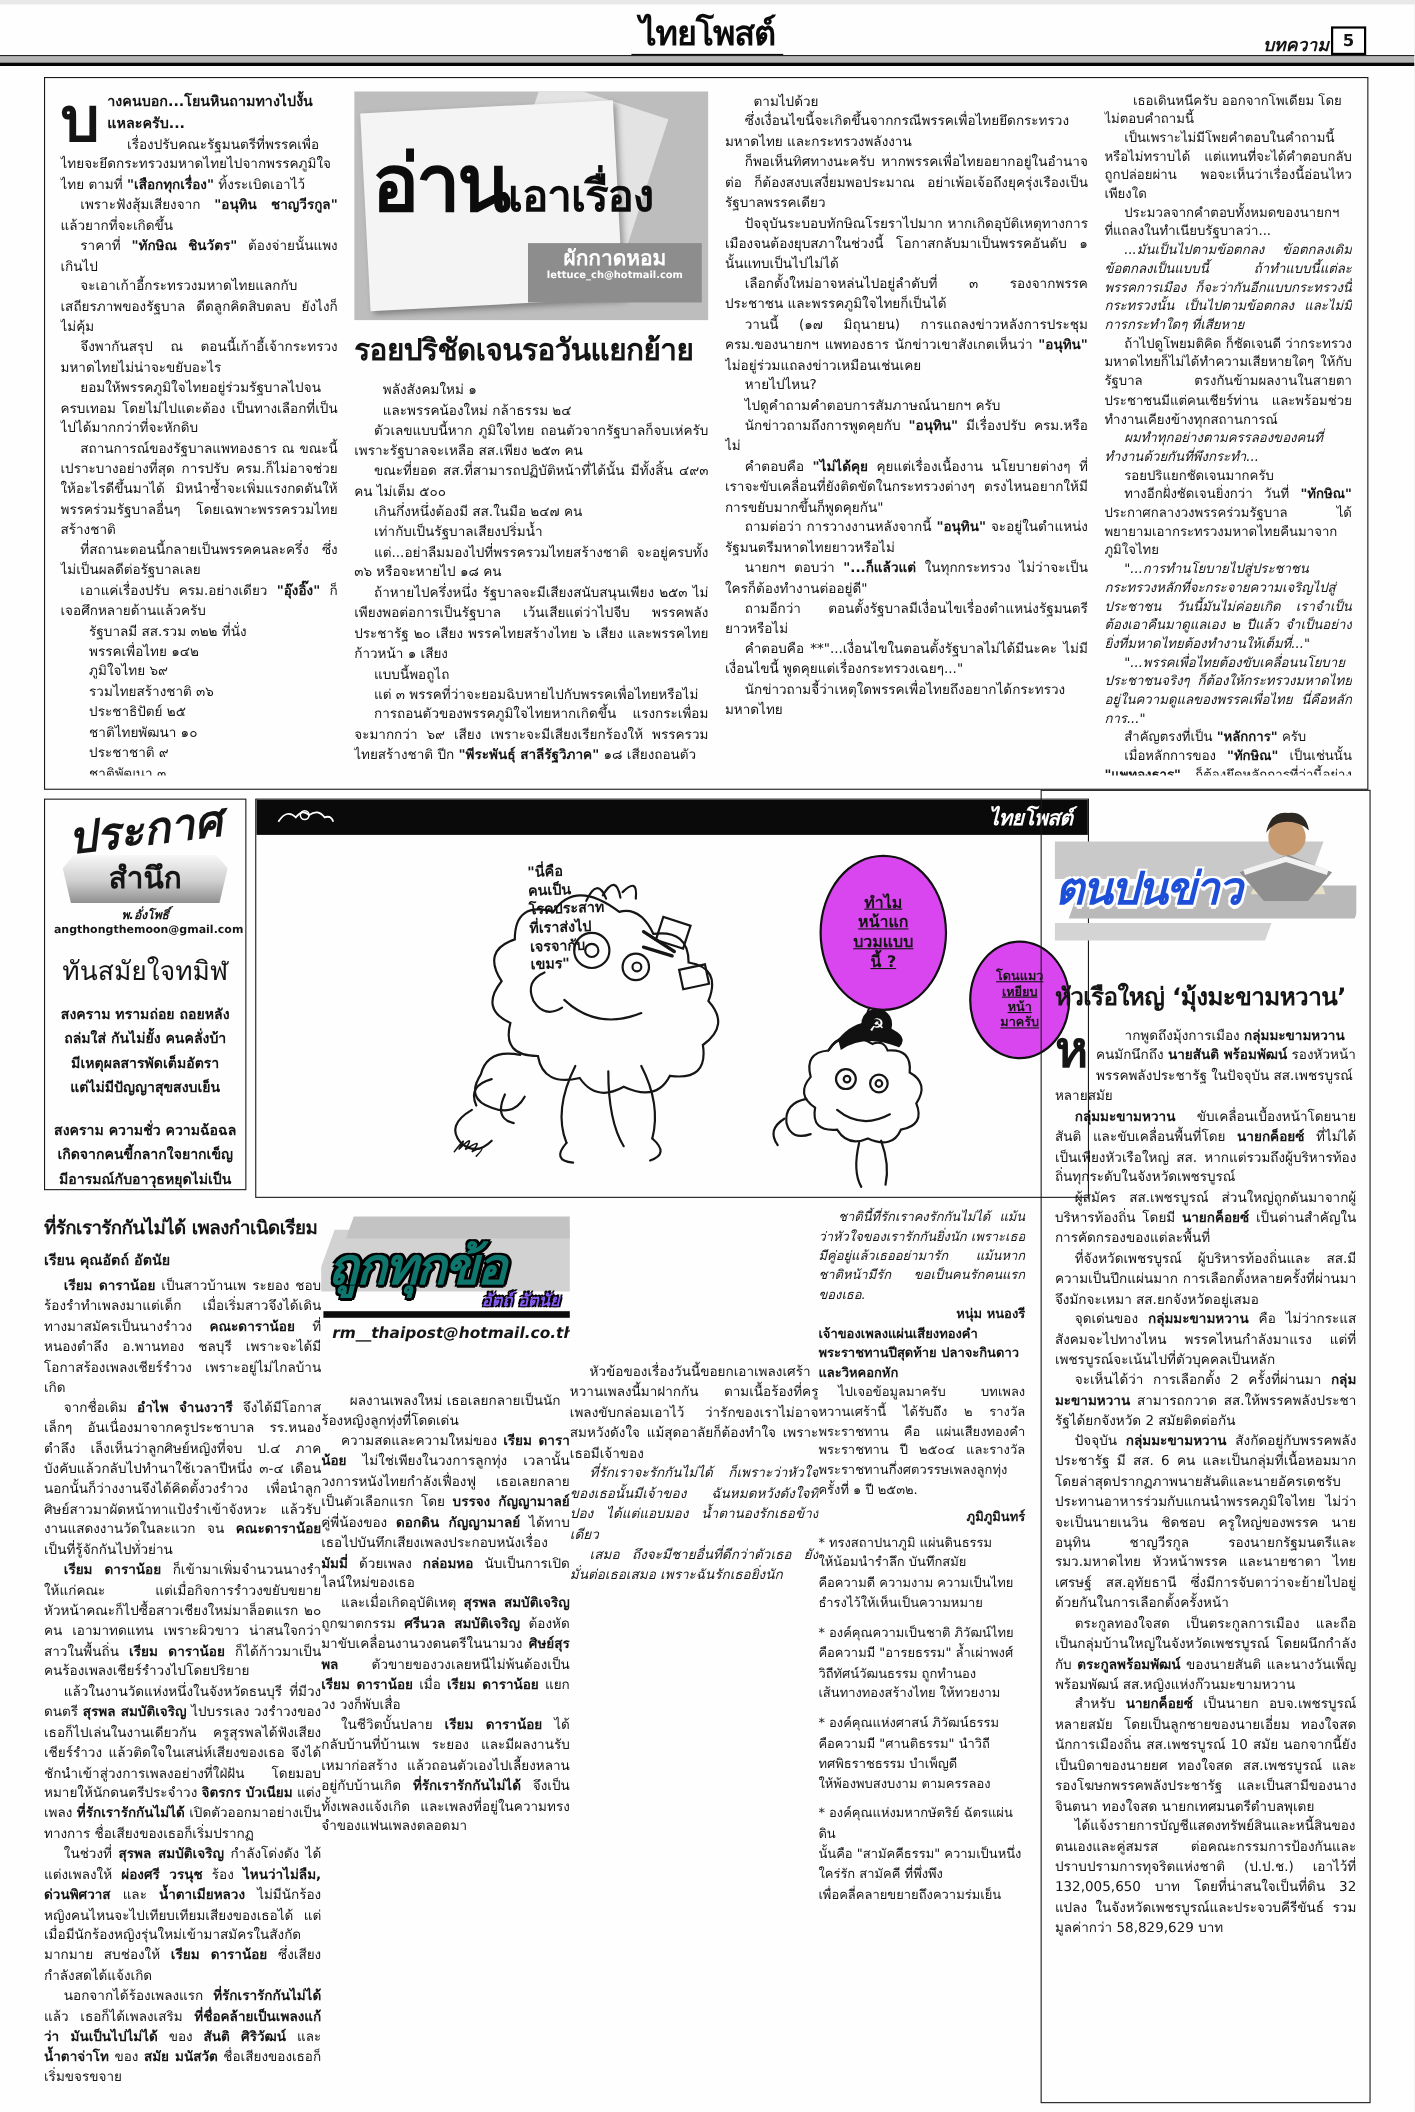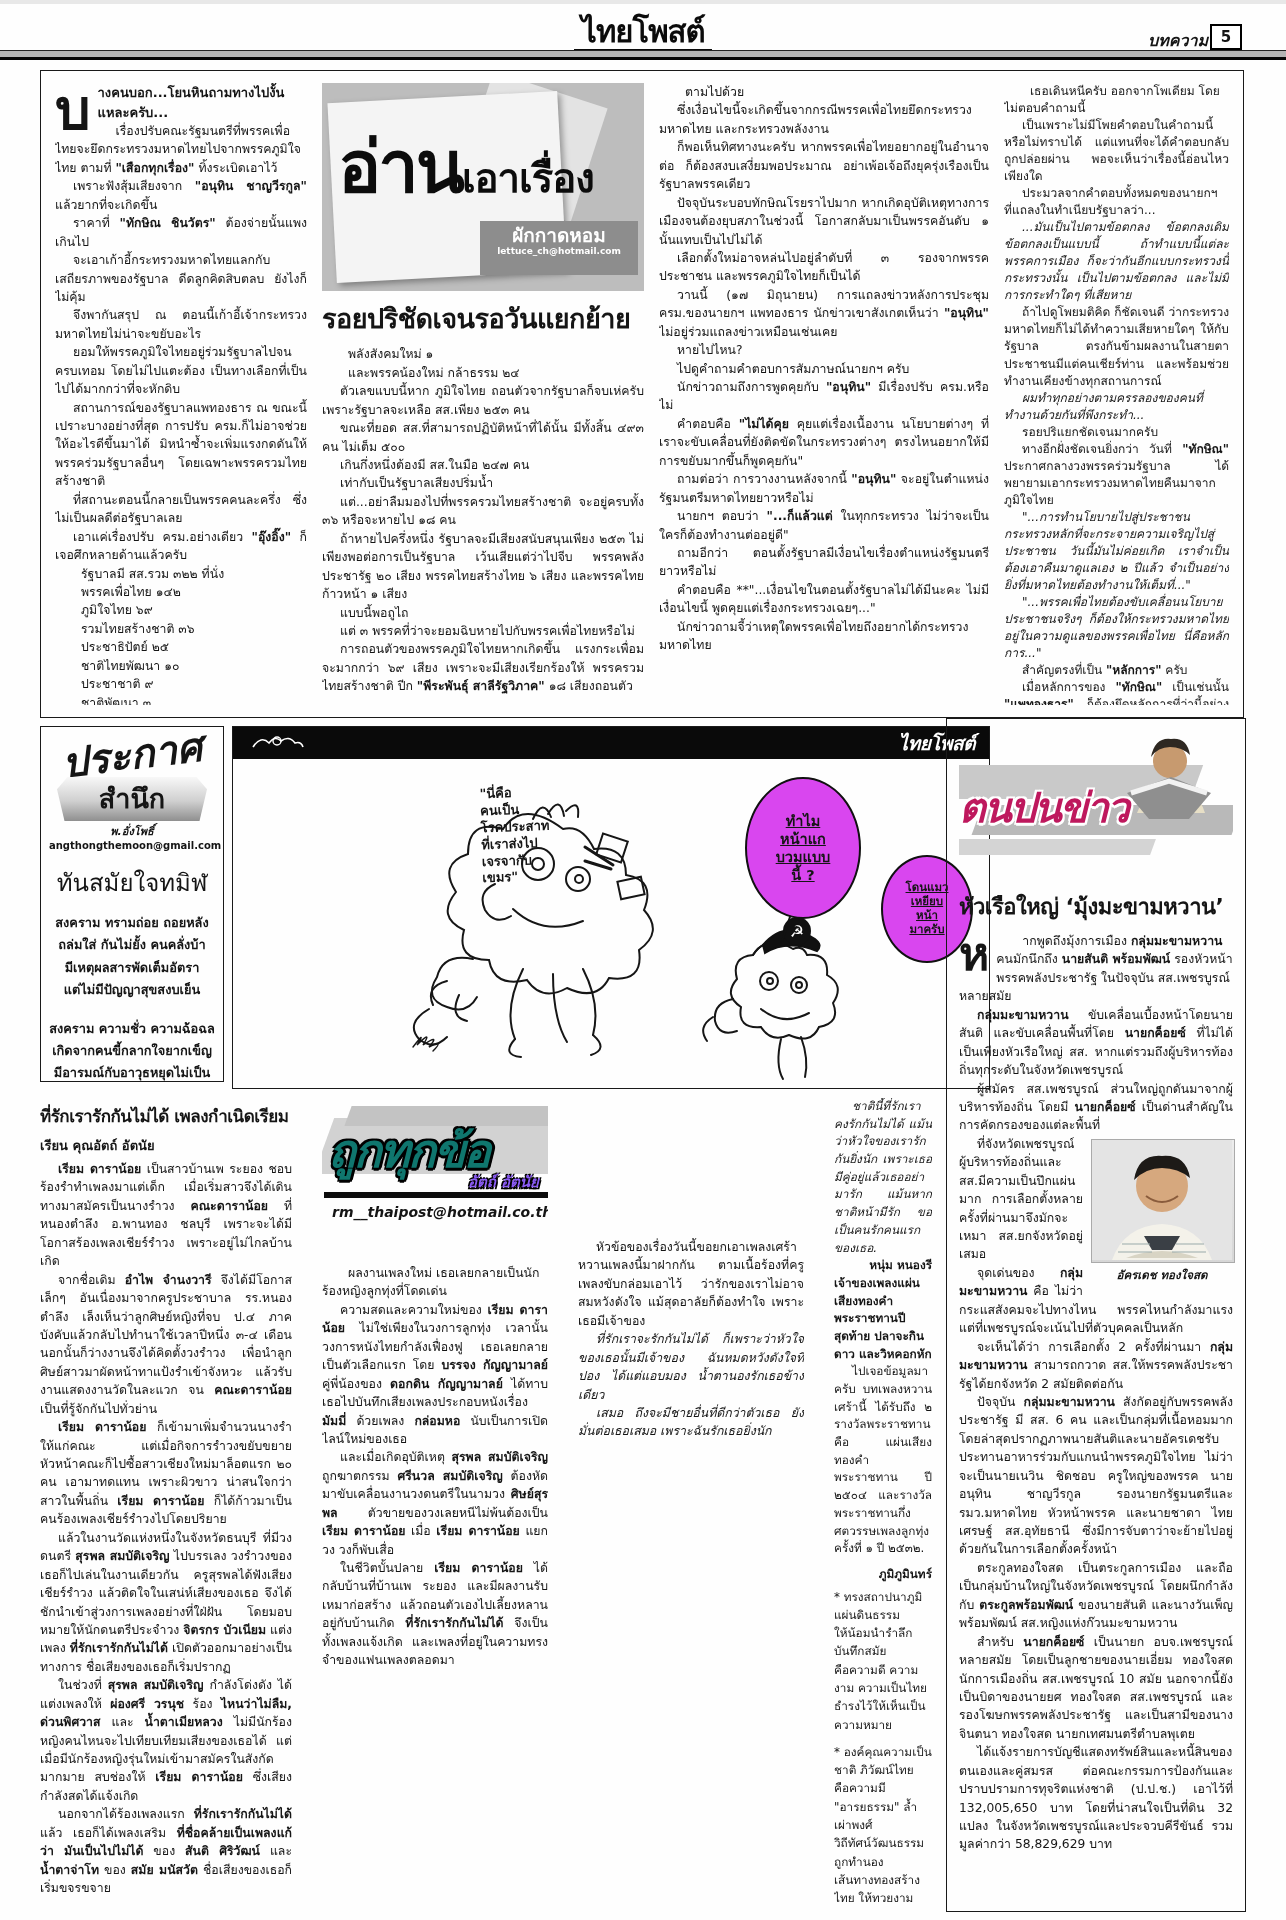--- a/index.html
+++ b/index.html
@@ -72,29 +72,29 @@
   .bubble .tail{position:absolute;bottom:-26px;left:38px;width:2px;height:28px;background:#111;transform:rotate(18deg);}
   
   #panel{position:absolute;left:946px;top:714px;width:300px;height:1194px;border:1.5px solid #1a1a1a;
         box-sizing:border-box;padding:8px 12px;overflow:hidden;}
   #panel-logo{position:relative;height:152px;overflow:hidden;}
   .brush{position:absolute;background:#c9c9c9;transform:skewX(-20deg);}
   #panel-logo .b1{left:-12px;top:38px;width:250px;height:34px;}
   #panel-logo .b2{left:18px;top:78px;width:260px;height:30px;background:#b9b9b9;}
   #panel-logo .b3{left:-6px;top:112px;width:200px;height:16px;background:#d4d4d4;}
   #panel-logo .logo-text{position:absolute;left:0px;top:48px;font-size:41px;font-weight:900;font-style:italic;
-        letter-spacing:-2px;color:#be185d;
+        letter-spacing:-2px;color:#1d4ed8;
         text-shadow:-2px -2px 0 #fff,2px -2px 0 #fff,-2px 2px 0 #fff,2px 2px 0 #fff,0 3px 0 #fff;}
   #panel-headline{font-size:22px;font-weight:800;margin:10px 0 8px;letter-spacing:-0.5px;}
   #panel .dropcap{font-size:46px;}
   #panel-photo{float:right;width:142px;margin:4px 0 4px 8px;text-align:center;}
   #panel-photo .ph{width:142px;height:122px;background:linear-gradient(180deg,#ededed,#d6d6d6);border:1px solid #aaa;}
   #panel-photo .cap{font-size:11.5px;font-weight:800;font-style:italic;margin-top:3px;}
   
-  #letters{position:absolute;left:40px;top:1094px;width:892px;height:814px;display:flex;gap:30px;overflow:hidden;}
+  #letters{position:absolute;left:40px;top:1094px;width:892px;height:814px;display:flex;gap:0;overflow:hidden;}
   .lcol{overflow:hidden;}
   #lcol1{width:252px;} #lcol2{width:226px;position:relative;padding-top:166px;}
   #lcol3{width:226px;padding-top:140px;} #lcol4{flex:1;}
   #lcol4 .para{font-size:11.8px;}
   #letters-headline{font-size:17px;font-weight:800;margin:4px 0 6px;letter-spacing:-0.5px;}
   #letters-salute{font-size:13px;font-weight:800;margin-bottom:4px;}
   #quiz-logo{position:absolute;left:-4px;top:-6px;width:336px;height:158px;z-index:3;overflow:visible;}
   #quiz-logo .qbg1{left:6px;top:26px;width:300px;height:56px;background:#d2d2d2;}
   #quiz-logo .qbg2{left:30px;top:14px;width:280px;height:20px;background:#c3c3c3;}
   #quiz-logo .qtitle{position:absolute;left:10px;top:22px;font-size:46px;font-weight:900;font-style:italic;
@@ -310,37 +310,20 @@
       </svg>
       <div class="logo-text">ตนปนข่าว</div>
     </div>
     <div id="panel-headline">หัวเรือใหญ่ ‘มุ้งมะขามหวาน’</div>
     <span class="dropcap">ห</span>
     <div>
         <p class="para seat">ากพูดถึงมุ้งการเมือง <b>กลุ่มมะขามหวาน</b> คนมักนึกถึง <b>นายสันติ พร้อมพัฒน์</b> รองหัวหน้าพรรคพลังประชารัฐ ในปัจจุบัน สส.เพชรบูรณ์หลายสมัย</p>
         <p class="para "><b>กลุ่มมะขามหวาน</b> ขับเคลื่อนเบื้องหน้าโดยนายสันติ และขับเคลื่อนพื้นที่โดย <b>นายกค็อยซ์</b> ที่ไม่ได้เป็นเพียงหัวเรือใหญ่ สส. หากแต่รวมถึงผู้บริหารท้องถิ่นทุกระดับในจังหวัดเพชรบูรณ์</p>
         <p class="para ">ผู้สมัคร สส.เพชรบูรณ์ ส่วนใหญ่ถูกดันมาจากผู้บริหารท้องถิ่น โดยมี <b>นายกค็อยซ์</b> เป็นด่านสำคัญในการคัดกรองของแต่ละพื้นที่</p>
       </div>
-    <div id="panel-photo">
-      <div class="ph">
-        <svg width="140" height="120" viewBox="0 0 140 120">
-          <rect width="140" height="120" fill="#e4e4e4"></rect>
-          <path d="M20,120 q12,-34 50,-36 q38,2 50,36 z" fill="#f4f2ea"></path>
-          <path d="M34,118 q36,-14 72,0 z" fill="#d8d4c4"></path>
-          <circle cx="70" cy="46" r="26" fill="#d6a87e"></circle>
-          <path d="M42,40 q4,-26 28,-24 q24,-2 28,22 q-12,-10 -28,-10 q-16,0 -28,12 z" fill="#1d1a17"></path>
-          <path d="M54,56 q16,12 32,0" stroke="#8a5c3c" stroke-width="2" fill="none"></path>
-          <path d="M52,96 l36,0 l-8,14 l-20,0 z" fill="#3a3f45"></path>
-          <g stroke="#9aa" stroke-width="1">
-              <path d="M30,104 h28 M84,104 h28 M26,112 h34 M80,112 h34"></path>
-            </g>
-        </svg>
-      </div>
-      <div class="cap">อัครเดช ทองใจสด</div>
-    </div>
     <div>
         <p class="para ">ที่จังหวัดเพชรบูรณ์ ผู้บริหารท้องถิ่นและ สส.มีความเป็นปึกแผ่นมาก การเลือกตั้งหลายครั้งที่ผ่านมาจึงมักจะเหมา สส.ยกจังหวัดอยู่เสมอ</p>
         <p class="para ">จุดเด่นของ <b>กลุ่มมะขามหวาน</b> คือ ไม่ว่ากระแสสังคมจะไปทางไหน พรรคไหนกำลังมาแรง แต่ที่เพชรบูรณ์จะเน้นไปที่ตัวบุคคลเป็นหลัก</p>
         <p class="para ">จะเห็นได้ว่า การเลือกตั้ง 2 ครั้งที่ผ่านมา <b>กลุ่มมะขามหวาน</b> สามารถกวาด สส.ให้พรรคพลังประชารัฐได้ยกจังหวัด 2 สมัยติดต่อกัน</p>
         <p class="para ">ปัจจุบัน <b>กลุ่มมะขามหวาน</b> สังกัดอยู่กับพรรคพลังประชารัฐ มี สส. 6 คน และเป็นกลุ่มที่เนื้อหอมมาก โดยล่าสุดปรากฏภาพนายสันติและนายอัครเดชรับประทานอาหารร่วมกับแกนนำพรรคภูมิใจไทย ไม่ว่าจะเป็นนายเนวิน ชิดชอบ ครูใหญ่ของพรรค นายอนุทิน ชาญวีรกูล รองนายกรัฐมนตรีและ รมว.มหาดไทย หัวหน้าพรรค และนายชาดา ไทยเศรษฐ์ สส.อุทัยธานี ซึ่งมีการจับตาว่าจะย้ายไปอยู่ด้วยกันในการเลือกตั้งครั้งหน้า</p>
         <p class="para ">ตระกูลทองใจสด เป็นตระกูลการเมือง และถือเป็นกลุ่มบ้านใหญ่ในจังหวัดเพชรบูรณ์ โดยผนึกกำลังกับ <b>ตระกูลพร้อมพัฒน์</b> ของนายสันติ และนางวันเพ็ญ พร้อมพัฒน์ สส.หญิงแห่งก๊วนมะขามหวาน</p>
         <p class="para ">สำหรับ <b>นายกค็อยซ์</b> เป็นนายก อบจ.เพชรบูรณ์หลายสมัย โดยเป็นลูกชายของนายเอี่ยม ทองใจสด นักการเมืองถิ่น สส.เพชรบูรณ์ 10 สมัย นอกจากนี้ยังเป็นบิดาของนายยศ ทองใจสด สส.เพชรบูรณ์ และรองโฆษกพรรคพลังประชารัฐ และเป็นสามีของนางจินตนา ทองใจสด นายกเทศมนตรีตำบลพุเตย</p>
         <p class="para ">ได้แจ้งรายการบัญชีแสดงทรัพย์สินและหนี้สินของตนเองและคู่สมรส ต่อคณะกรรมการป้องกันและปราบปรามการทุจริตแห่งชาติ (ป.ป.ช.) เอาไว้ที่ 132,005,650 บาท โดยที่น่าสนใจเป็นที่ดิน 32 แปลง ในจังหวัดเพชรบูรณ์และประจวบคีรีขันธ์ รวมมูลค่ากว่า 58,829,629 บาท</p>
       </div>
   </div>

